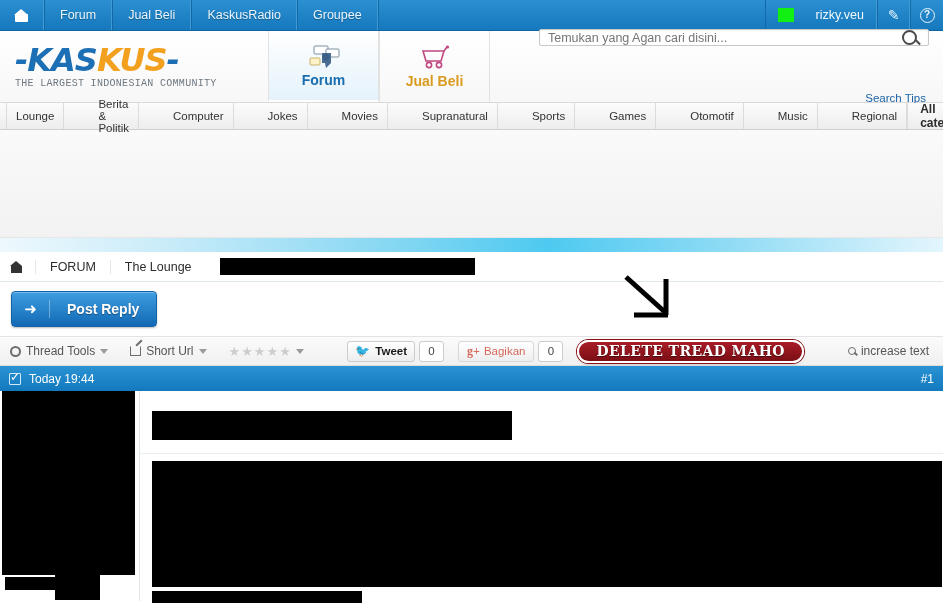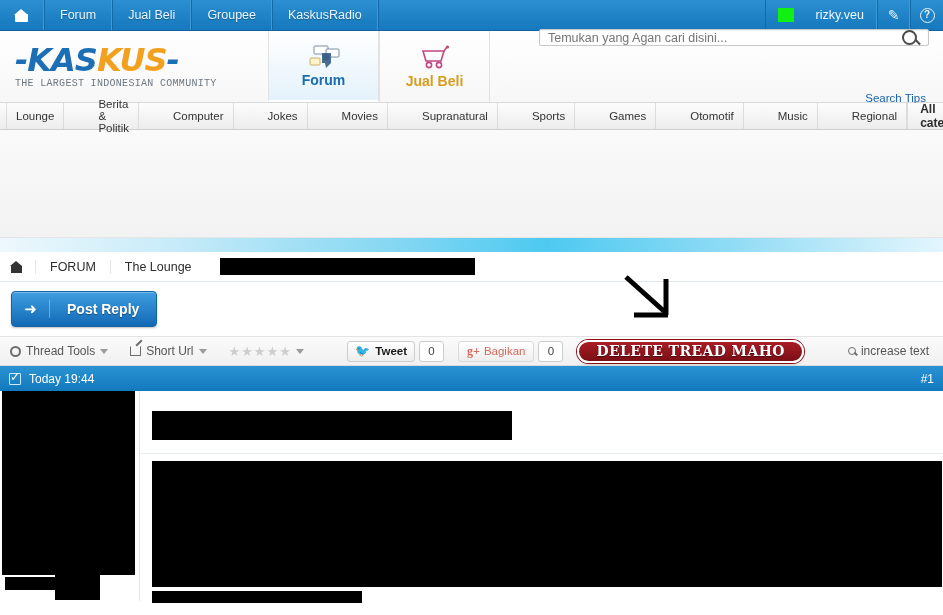--- a/index.html
+++ b/index.html
@@ -330,24 +330,24 @@
     <div class="tb-item tb-home">
       <span class="home-glyph"></span>
     </div>
     <div class="tb-item">
       <span>Forum</span>
     </div>
     <div class="tb-item">
       <span>Jual Beli</span>
     </div>
     <div class="tb-item">
+      <span>KaskusRadio</span>
+    </div>
+    <div class="tb-item">
       <span>Groupee</span>
-    </div>
-    <div class="tb-item">
-      <span>KaskusRadio</span>
     </div>
     <div class="tb-spacer"></div>
     <div class="tb-right">
       <div class="tb-user">
         <span class="user-square"></span>
         <span>rizky.veu</span>
       </div>
       <div class="tb-icon">
         <span class="pencil-ic">✎</span>
       </div>

